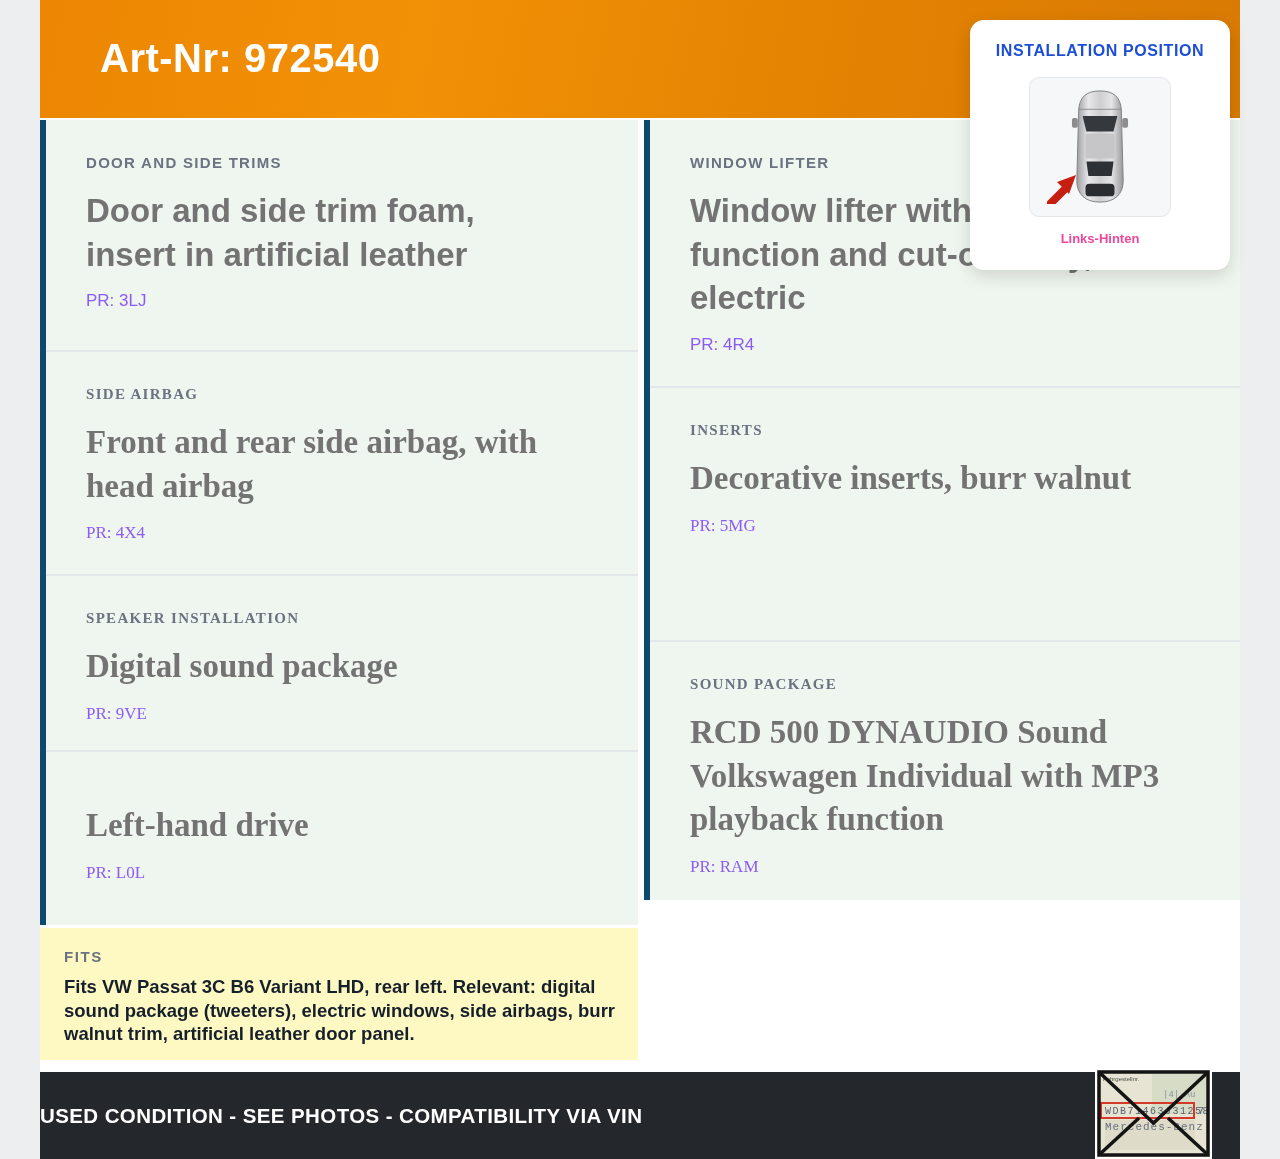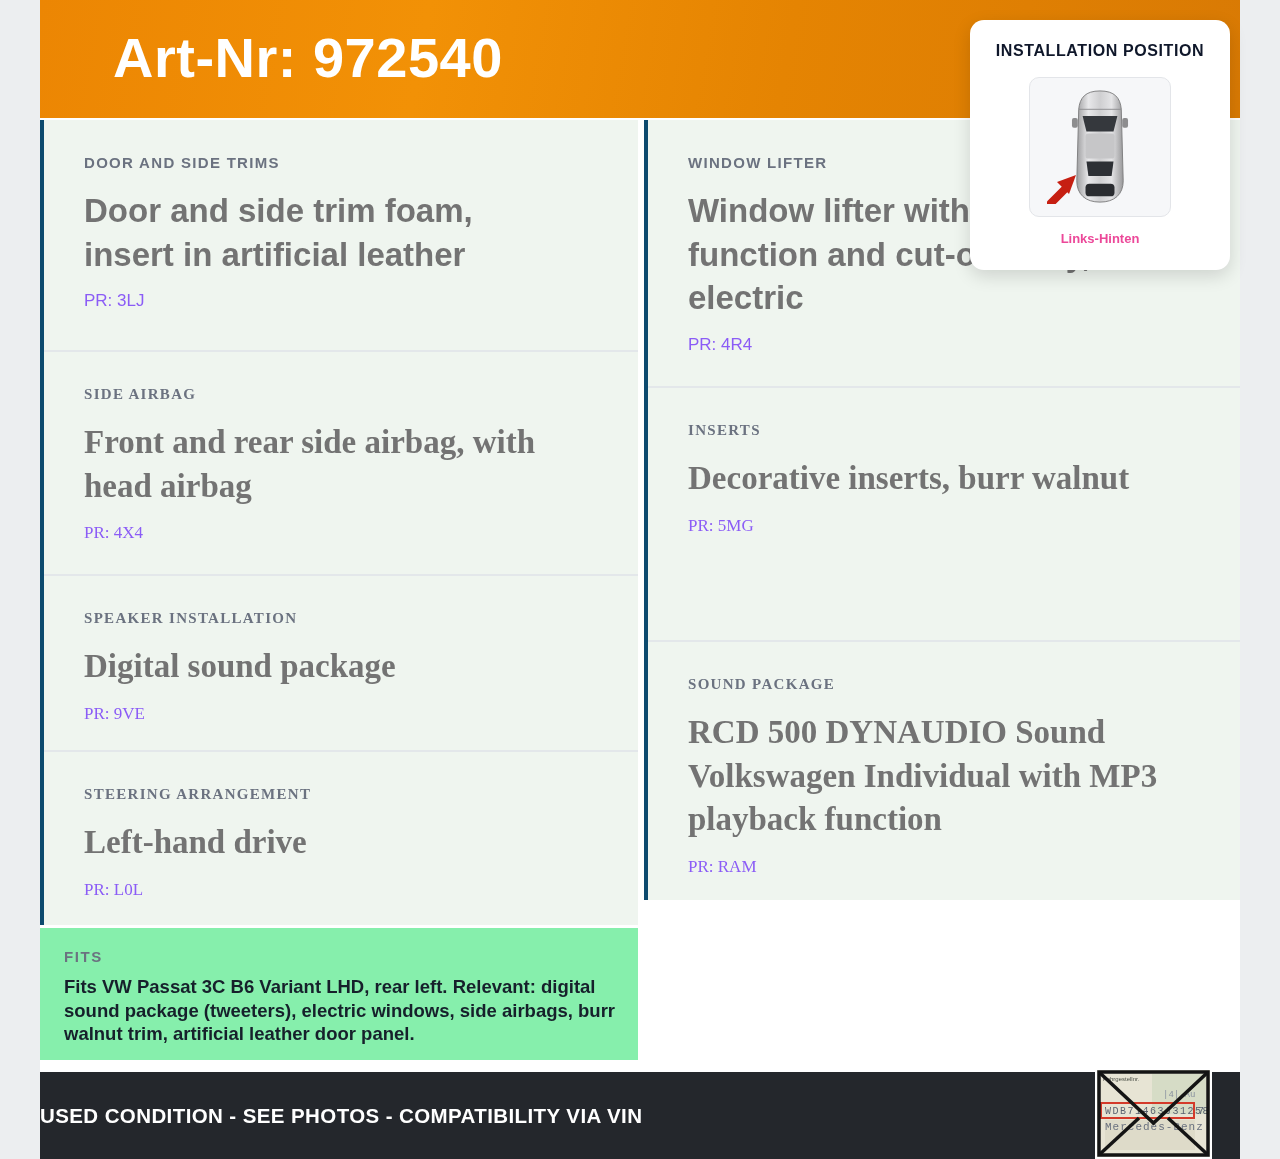--- a/index.html
+++ b/index.html
@@ -5,56 +5,56 @@
   * { margin:0; padding:0; box-sizing:border-box; }
   html,body { background:#e9ebee; }
   body { font-family:"Liberation Sans", sans-serif; }
   .page { position:relative; width:1280px; height:1159px; background:#eceef0; overflow:hidden; margin:0 auto; }
   .content { position:absolute; left:40px; top:0; width:1200px; height:1159px; background:#ffffff; }
 
   
   .hdr { position:absolute; left:0; top:0; width:1200px; height:118px;
          background:linear-gradient(100deg,#ec8603 0%,#f29106 32%,#e58402 62%,#d97a04 100%); }
   .hdr h1 { position:absolute; left:60px; top:50%; transform:translateY(-52%);
-            color:#ffffff; font-size:56px; font-weight:bold; letter-spacing:0.5px;margin-left:13px; }
+            color:#ffffff; font-size:40px; font-weight:bold; letter-spacing:0.5px; }
 
   
   .cols { position:absolute; left:0; top:120px; width:1200px; display:flex; gap:6px; }
   .col { display:flex; flex-direction:column; }
   .col-left  { width:598px; }
   .col-right { width:596px; }
-  .block { background:#eff5ef; border-left:4px solid #0c4a6e; display:flex; flex-direction:column; }
+  .block { background:#eff5ef; border-left:6px solid #0c4a6e; display:flex; flex-direction:column; }
   .card { padding:34px 30px 0 40px; }
   .card + .card { border-top:2px solid #e3e7ea;font-family:Liberation Serif, serif; }
   .cat { font-size:15px; font-weight:bold; color:#6b7280; letter-spacing:1.3px; }
   .ttl { margin-top:18px; font-size:33px; line-height:1.32; font-weight:bold; color:#737373; max-width:480px; }
   .pr  { margin-top:15px; font-size:17px; color:#8b5cf6; }
 
   
   .hL1{height:230px}.hL2{height:224px}.hL3{height:176px}.hL4{height:175px}
   .hR1{height:266px}.hR2{height:254px}.hR3{height:155px}.hR4{height:260px}
 
   
-  .fits { background:#86efac; margin-top:3px; height:132px; padding:20px 20px 0 24px; }
+  .fits { background:#fef9c3; margin-top:3px; height:132px; padding:20px 20px 0 24px; }
   .fits .cat { letter-spacing:1.6px; }
   .fits p { margin-top:10px; font-size:18.5px; line-height:1.28; font-weight:bold; color:#16202b; max-width:560px; }
 
   
   .ftr { position:absolute; left:0; top:1072px; width:1200px; height:87px; background:#24272c;
          display:flex; align-items:center; }
   .ftr .ftxt { color:#ffffff; font-size:20.5px; font-weight:bold; letter-spacing:0.4px; }
 
   
   .vin-doc { position:absolute; left:1055px; top:1068px; width:117px; height:91px;
              background:#ffffff; padding:2px; }
 
   
   .pos-card { position:absolute; left:930px; top:20px; width:260px; min-height:245px; background:#ffffff;
               border-radius:14px; box-shadow:0 6px 18px rgba(0,0,0,0.14); text-align:center; padding:22px 10px 24px; }
-  .pos-title { color:#0f172a; font-size:16px; font-weight:bold; letter-spacing:0.6px; }
+  .pos-title { color:#1d4ed8; font-size:16px; font-weight:bold; letter-spacing:0.6px; }
   .pos-imgbox { position:relative; width:142px; height:140px; margin:17px auto 0;
                 background:#f6f7f9; border:1px solid #e3e5e9; border-radius:10px;
                 display:flex; align-items:center; justify-content:center; }
   .pos-arrow { position:absolute; left:17px; bottom:12px; }
   .pos-label { margin-top:14px; font-size:13px; font-weight:bold; color:#ec4899; }
 </style>
 </head>
 <body>
 
 <div class="page">
@@ -76,21 +76,20 @@
             <div class="cat">SIDE AIRBAG</div>
             <div class="ttl">Front and rear side airbag, with head airbag</div>
             <div class="pr">PR: 4X4</div>
           </div>
           <div class="card hL3">
             <div class="cat">SPEAKER INSTALLATION</div>
             <div class="ttl">Digital sound package</div>
             <div class="pr">PR: 9VE</div>
           </div>
           <div class="card hL4">
-            <div class="cat">STEERING ARRANGEMENT</div>
             <div class="ttl">Left-hand drive</div>
             <div class="pr">PR: L0L</div>
           </div>
         </div>
         <div class="fits">
           <div class="cat">FITS</div>
           <p>Fits VW Passat 3C B6 Variant LHD, rear left. Relevant: digital sound package (tweeters), electric windows, side airbags, burr walnut trim, artificial leather door panel.</p>
         </div>
       </div>
 

